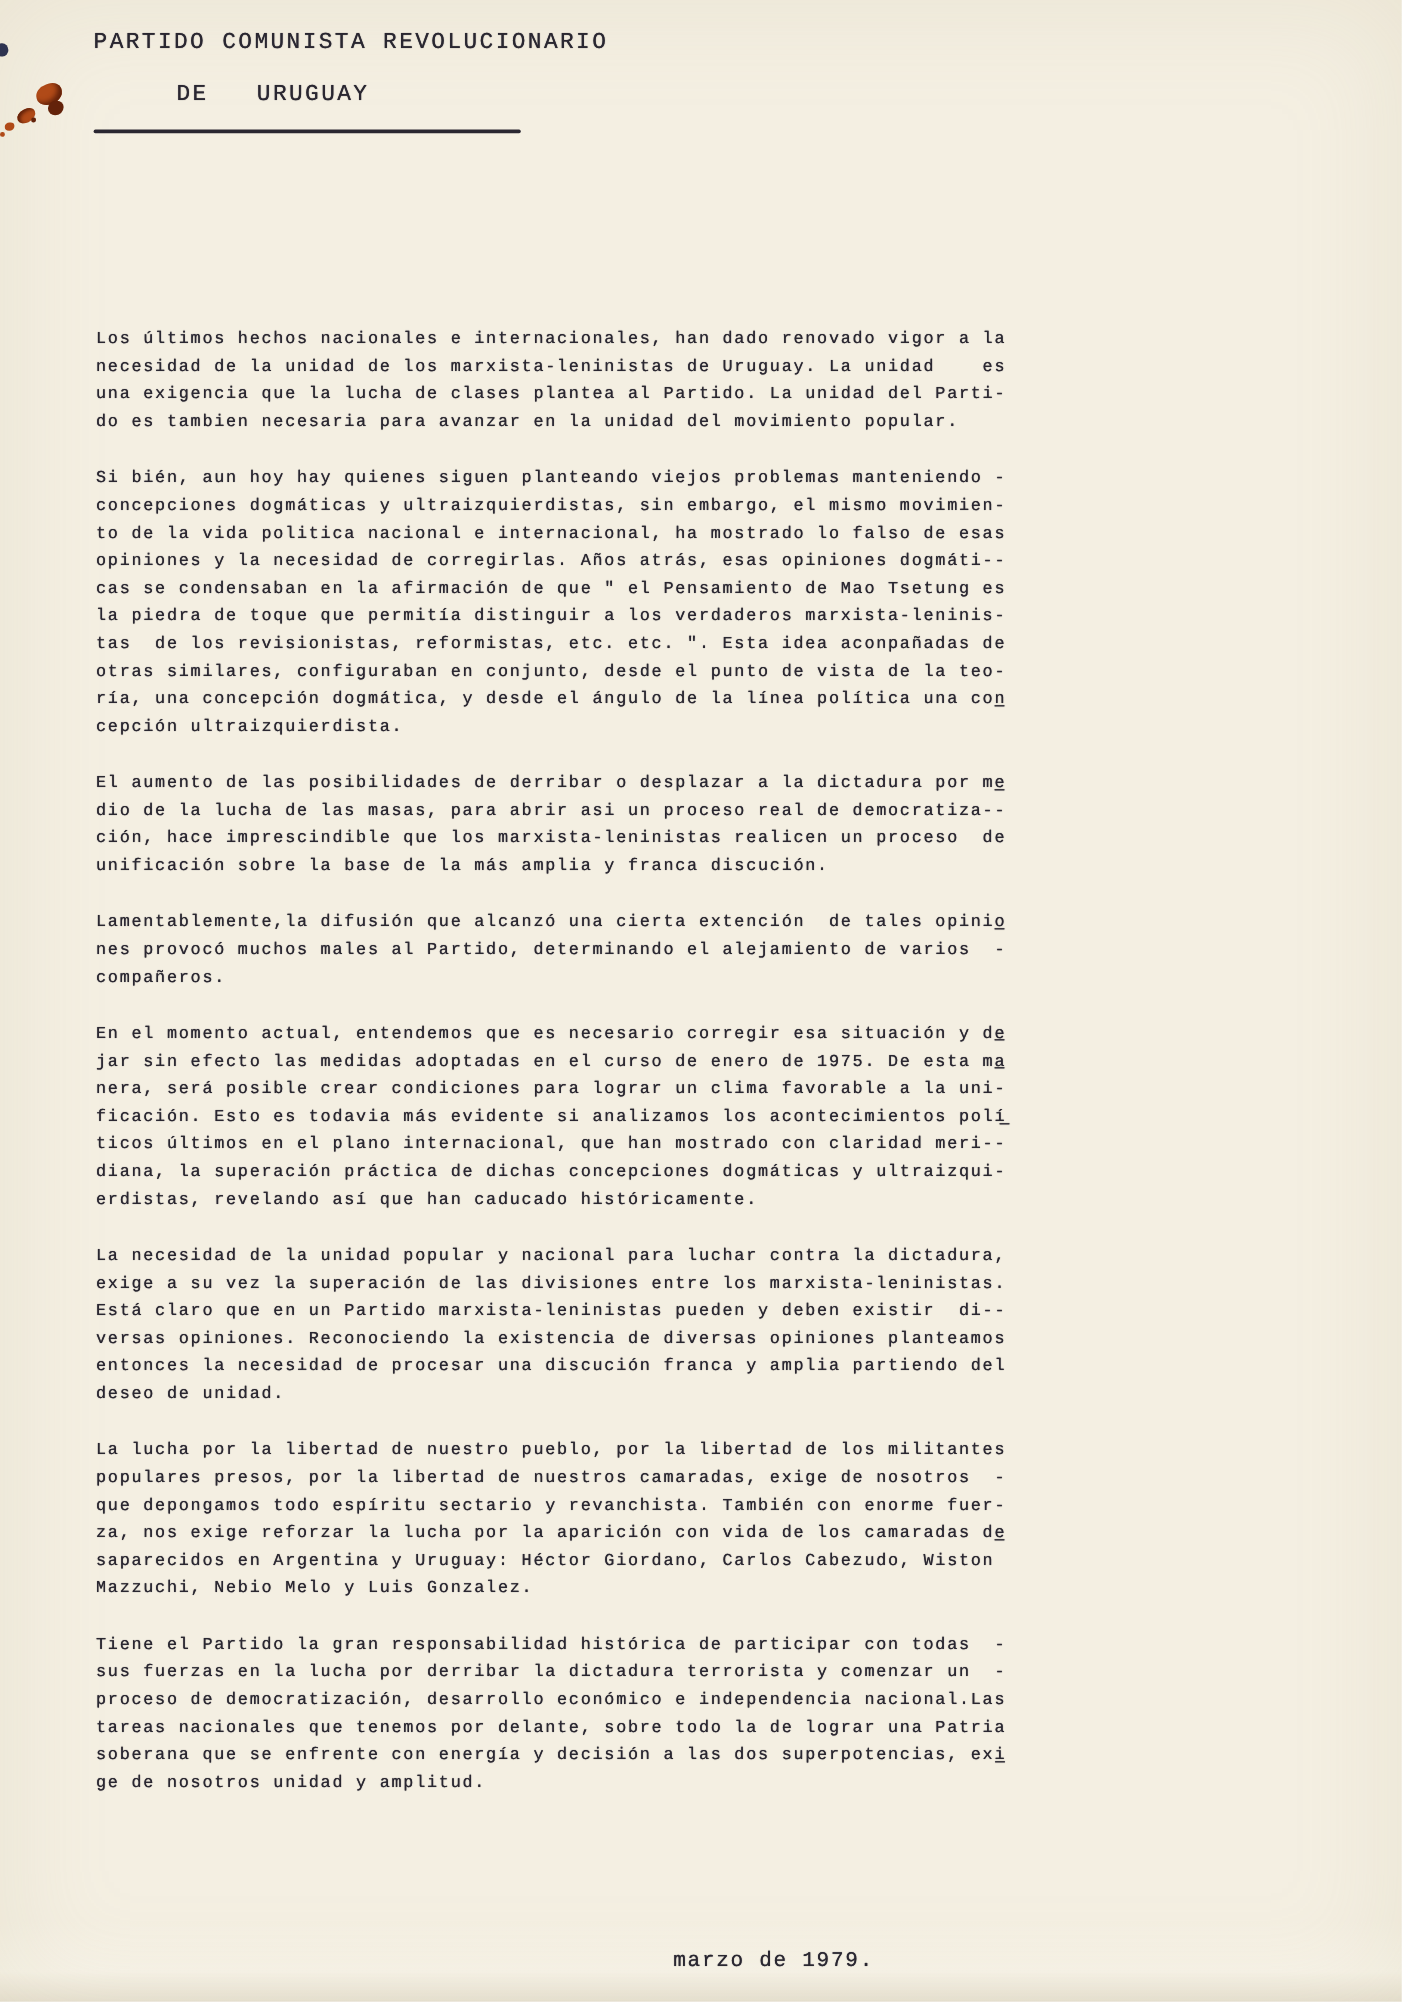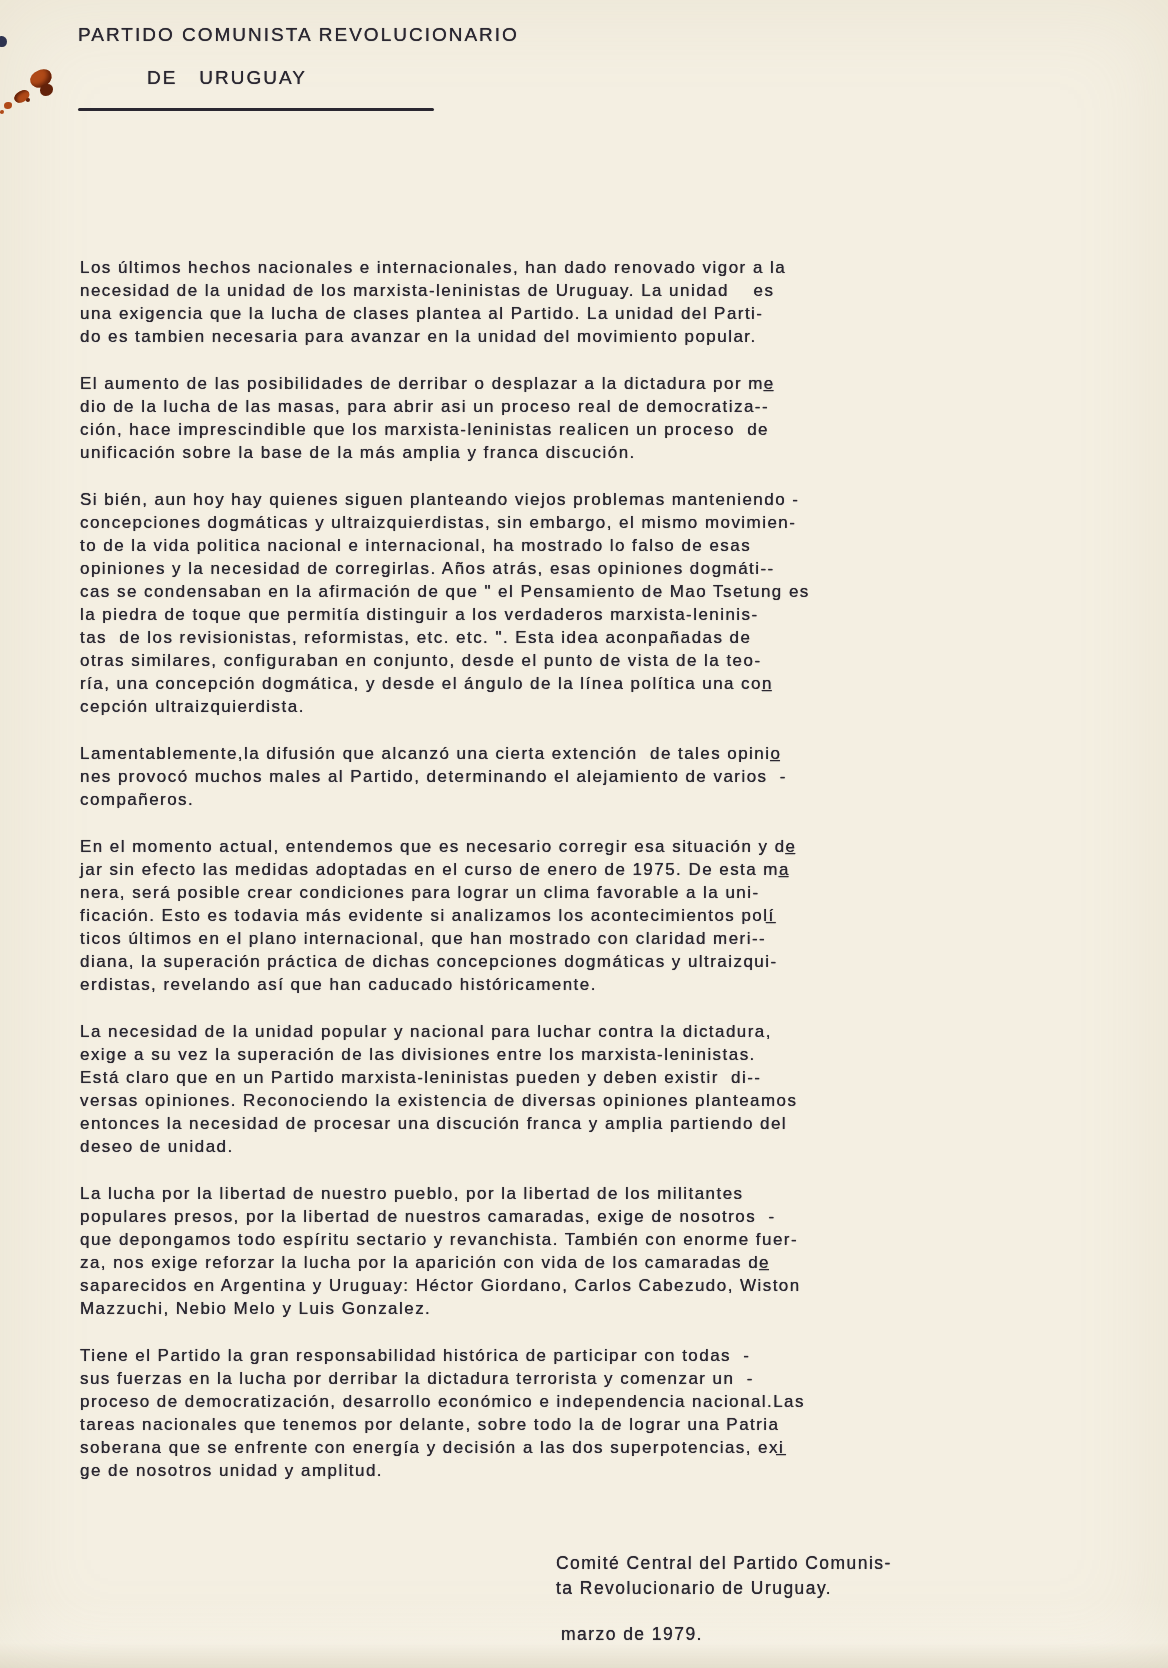--- a/index.html
+++ b/index.html
@@ -3,21 +3,21 @@
 <meta charset="utf-8">
 <style>
   html,body { margin:0; padding:0; }
   .page {
     position: relative;
     width: 1168px;
     height: 1668px;
     background:
       linear-gradient(180deg, var(--paper-bg) 0%, var(--paper-bg) 96%, #f8f4e9 98.5%, #e9e3d4 100%);
     box-shadow: inset 0 0 90px rgba(190,175,140,0.18);
-    font-family: Liberation Sans, sans-serif;
+    font-family: Liberation Mono, monospace;
     color: var(--ink);
     overflow: hidden;
   }
   .typed { text-shadow: 0 0 0.7px var(--ink); }
 
   
   .hdr-line1 { position:absolute; left:78px; top:24px; font-size:19px; letter-spacing:2px; white-space:pre; }
   .hdr-line2 { position:absolute; left:147px; top:67px; font-size:19px; letter-spacing:2px; white-space:pre; }
   .hdr-rule  { position:absolute; left:78px; top:108px; width:356px; height:3px; background:var(--ink); border-radius:2px; }
 
@@ -30,24 +30,24 @@
   }
   .title-overstrike {
     position:absolute; left:1px; top:12px;
     font-size:17px; font-weight:bold; letter-spacing:0;
   }
 
   
   .body-text { position:absolute; left:80px; top:256px; width:1010px; }
   .para {
     white-space:pre;
-    font-size:17px;
+    font-size:14px;
     line-height:23px;
     letter-spacing:1.45px;
-    margin:0 0 24px 0;
+    margin:16px 0 24px 0;
   }
 
   
   .sig  { position:absolute; left:556px; top:1551px; font-size:17.5px; line-height:25px; letter-spacing:1.45px; white-space:pre; }
   .date { position:absolute; left:561px; top:1624px; font-size:17.5px; letter-spacing:1.45px; white-space:pre;text-align:right; }
 
   
   .edge-dot {
     position:absolute; left:-3px; top:36px; width:10px; height:11px;
     background:var(--edge-dot); border-radius:50% 60% 55% 50%;
@@ -81,34 +81,34 @@
   <div class="hdr-line1 typed">PARTIDO COMUNISTA REVOLUCIONARIO</div>
   <div class="hdr-line2 typed">DE   URUGUAY</div>
   <div class="hdr-rule"></div>
 
 
   <div class="body-text">
     <p class="para typed">Los últimos hechos nacionales e internacionales, han dado renovado vigor a la
 necesidad de la unidad de los marxista-leninistas de Uruguay. La unidad    es
 una exigencia que la lucha de clases plantea al Partido. La unidad del Parti-
 do es tambien necesaria para avanzar en la unidad del movimiento popular.</p>
-    <p class="para typed">El aumento de las posibilidades de derribar o desplazar a la dictadura por me̲
-dio de la lucha de las masas, para abrir asi un proceso real de democratiza--
-ción, hace imprescindible que los marxista-leninistas realicen un proceso  de
-unificación sobre la base de la más amplia y franca discución.</p>
     <p class="para typed">Si bién, aun hoy hay quienes siguen planteando viejos problemas manteniendo -
 concepciones dogmáticas y ultraizquierdistas, sin embargo, el mismo movimien-
 to de la vida politica nacional e internacional, ha mostrado lo falso de esas
 opiniones y la necesidad de corregirlas. Años atrás, esas opiniones dogmáti--
 cas se condensaban en la afirmación de que " el Pensamiento de Mao Tsetung es
 la piedra de toque que permitía distinguir a los verdaderos marxista-leninis-
 tas  de los revisionistas, reformistas, etc. etc. ". Esta idea aconpañadas de
 otras similares, configuraban en conjunto, desde el punto de vista de la teo-
 ría, una concepción dogmática, y desde el ángulo de la línea política una con̲
 cepción ultraizquierdista.</p>
+    <p class="para typed">El aumento de las posibilidades de derribar o desplazar a la dictadura por me̲
+dio de la lucha de las masas, para abrir asi un proceso real de democratiza--
+ción, hace imprescindible que los marxista-leninistas realicen un proceso  de
+unificación sobre la base de la más amplia y franca discución.</p>
     <p class="para typed">Lamentablemente,la difusión que alcanzó una cierta extención  de tales opinio̲
 nes provocó muchos males al Partido, determinando el alejamiento de varios  -
 compañeros.</p>
     <p class="para typed">En el momento actual, entendemos que es necesario corregir esa situación y de̲
 jar sin efecto las medidas adoptadas en el curso de enero de 1975. De esta ma̲
 nera, será posible crear condiciones para lograr un clima favorable a la uni-
 ficación. Esto es todavia más evidente si analizamos los acontecimientos polí̲
 ticos últimos en el plano internacional, que han mostrado con claridad meri--
 diana, la superación práctica de dichas concepciones dogmáticas y ultraizqui-
 erdistas, revelando así que han caducado históricamente.</p>
@@ -125,17 +125,15 @@
 saparecidos en Argentina y Uruguay: Héctor Giordano, Carlos Cabezudo, Wiston
 Mazzuchi, Nebio Melo y Luis Gonzalez.</p>
     <p class="para typed">Tiene el Partido la gran responsabilidad histórica de participar con todas  -
 sus fuerzas en la lucha por derribar la dictadura terrorista y comenzar un  -
 proceso de democratización, desarrollo económico e independencia nacional.Las
 tareas nacionales que tenemos por delante, sobre todo la de lograr una Patria
 soberana que se enfrente con energía y decisión a las dos superpotencias, exi̲
 ge de nosotros unidad y amplitud.</p>
   </div>
 
-  <div class="sig typed">Comité Central del Partido Comunis-
-ta Revolucionario de Uruguay.</div>
   <div class="date typed">marzo de 1979.</div>
 
 </div>
 
 </body></html>

